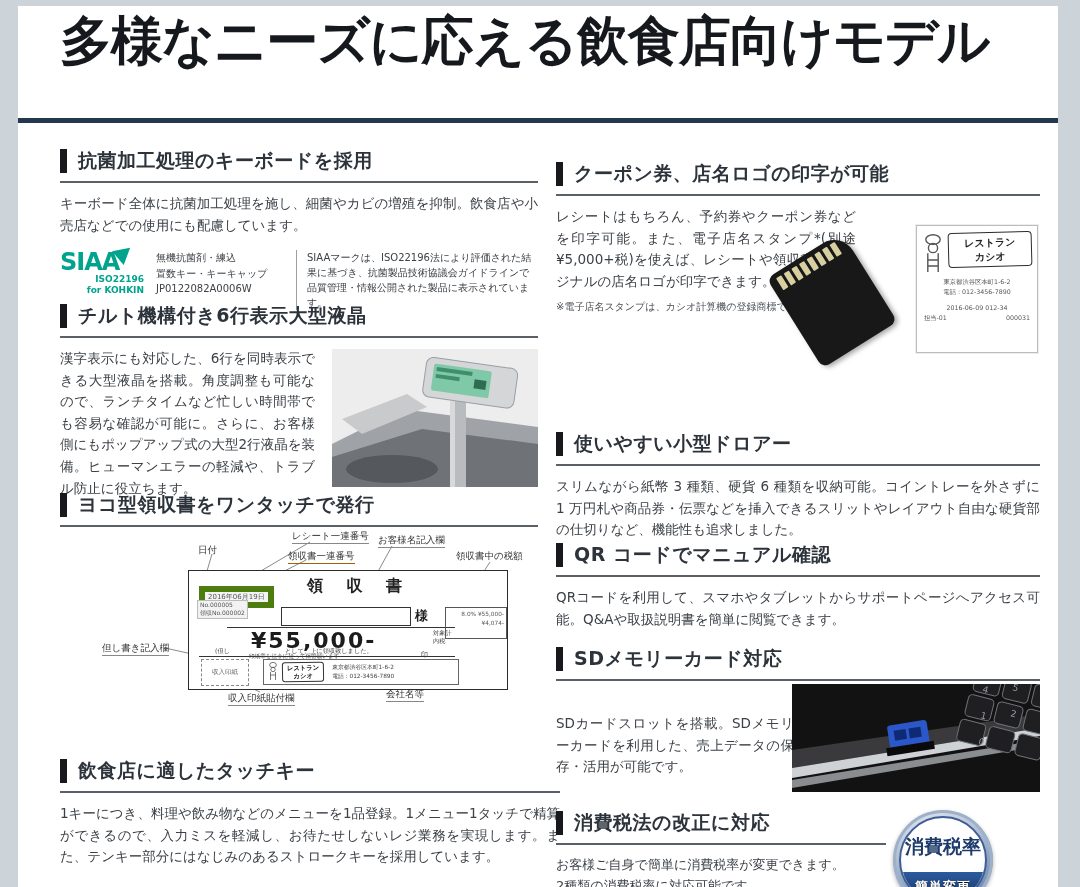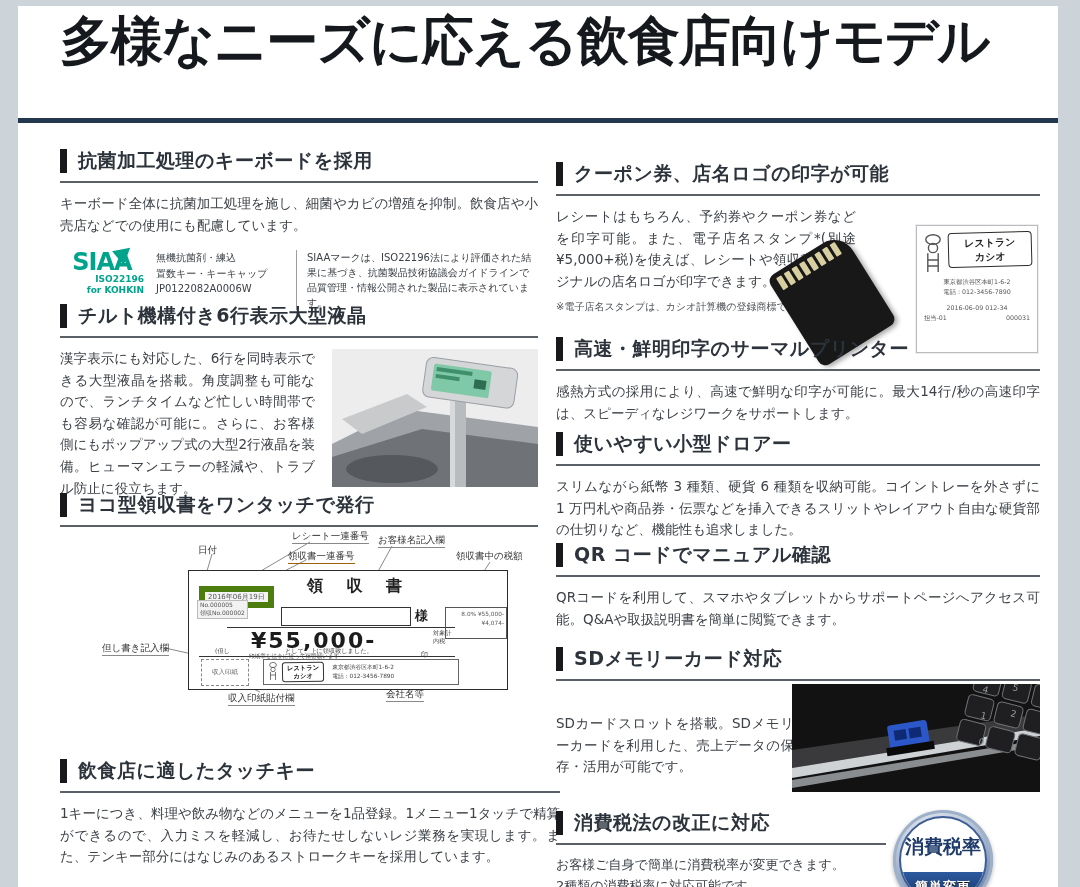--- a/index.html
+++ b/index.html
@@ -8,21 +8,21 @@
   .title{position:absolute;left:42px;top:0px;width:980px;font-size:53px;font-weight:700;color:#15181c;letter-spacing:-1px;white-space:nowrap;transform:scaleX(0.98);transform-origin:left;}
   .rule{position:absolute;left:0;top:112px;width:1040px;height:5px;background:#24384d;}
   .sec{position:absolute;}
   .sec-head{display:flex;align-items:center;gap:11px;border-bottom:2px solid #5a6066;padding-bottom:7px;}
   .hbar{width:7px;height:24px;background:#17191c;flex:0 0 auto;}
   .sec-title{font-size:19px;font-weight:700;color:#2c333b;letter-spacing:0.5px;white-space:nowrap;}
   .body{font-size:13.5px;line-height:1.6;color:#3c4147;margin-top:10px;text-align:justify;}
   
   .siaa-row{display:flex;align-items:flex-start;gap:12px;margin-top:14px;}
   .siaa-logo{width:84px;flex:0 0 auto;position:relative;}
-  .siaa-main{font-size:24px;font-weight:800;color:#00a38c;letter-spacing:-1px;line-height:1;text-align:center;}
+  .siaa-main{font-size:24px;font-weight:800;color:#00a38c;letter-spacing:-1px;line-height:1;}
   .siaa-sub{font-size:9px;font-weight:700;color:#00a38c;line-height:1.25;text-align:right;}
   .siaa-arrow{position:absolute;left:56px;top:-6px;width:0;height:0;border-left:16px solid #00a38c;border-top:9px solid transparent;border-bottom:9px solid transparent;transform:rotate(-40deg);}
   .siaa-specs{font-size:10px;color:#3c4147;line-height:1.55;flex:0 0 auto;width:128px;}
   .siaa-note{border-left:1px solid #9aa0a6;padding-left:10px;font-size:10px;color:#3c4147;line-height:1.5;flex:1;}
   
   .photo{position:absolute;overflow:hidden;}
   
   .rd{position:absolute;left:0;top:36px;width:478px;height:212px;font-size:9.5px;color:#333;}
   .rd .co{position:absolute;white-space:nowrap;}
   .rbox{position:absolute;left:128px;top:42px;width:318px;height:118px;border:1.5px solid #2b2b2b;background:#fff;}
@@ -230,27 +230,20 @@
         </div>
         <div class="num">2016-06-09 012-34</div>
         <div class="botrow">
           <span>担当-01</span>
           <span>000031</span>
         </div>
       </div>
     </div>
   </div>
 
-  <div class="sec" style="left:538px;top:330px;width:484px;">
-    <div class="sec-head">
-      <span class="hbar"></span>
-      <span class="sec-title">高速・鮮明印字のサーマルプリンター</span>
-    </div>
-    <div class="body">感熱方式の採用により、高速で鮮明な印字が可能に。最大14行/秒の高速印字は、スピーディなレジワークをサポートします。</div>
-  </div>
 
   <div class="sec" style="left:538px;top:425px;width:484px;">
     <div class="sec-head">
       <span class="hbar"></span>
       <span class="sec-title">使いやすい小型ドロアー</span>
     </div>
     <div class="body">スリムながら紙幣 3 種類、硬貨 6 種類を収納可能。コイントレーを外さずに 1 万円札や商品券・伝票などを挿入できるスリットやレイアウト自由な硬貨部の仕切りなど、機能性も追求しました。</div>
   </div>
 
   <div class="sec" style="left:538px;top:536px;width:484px;">

